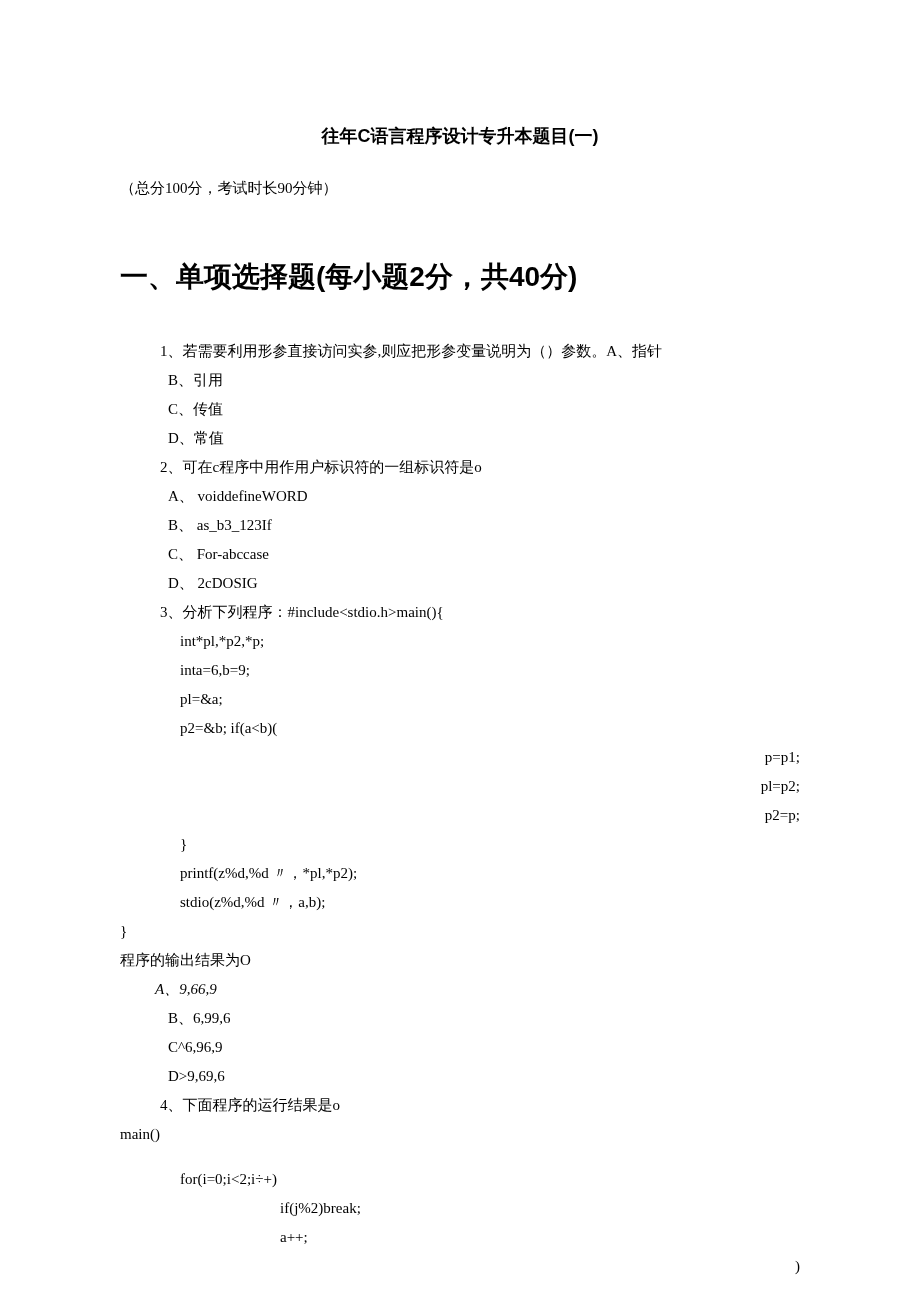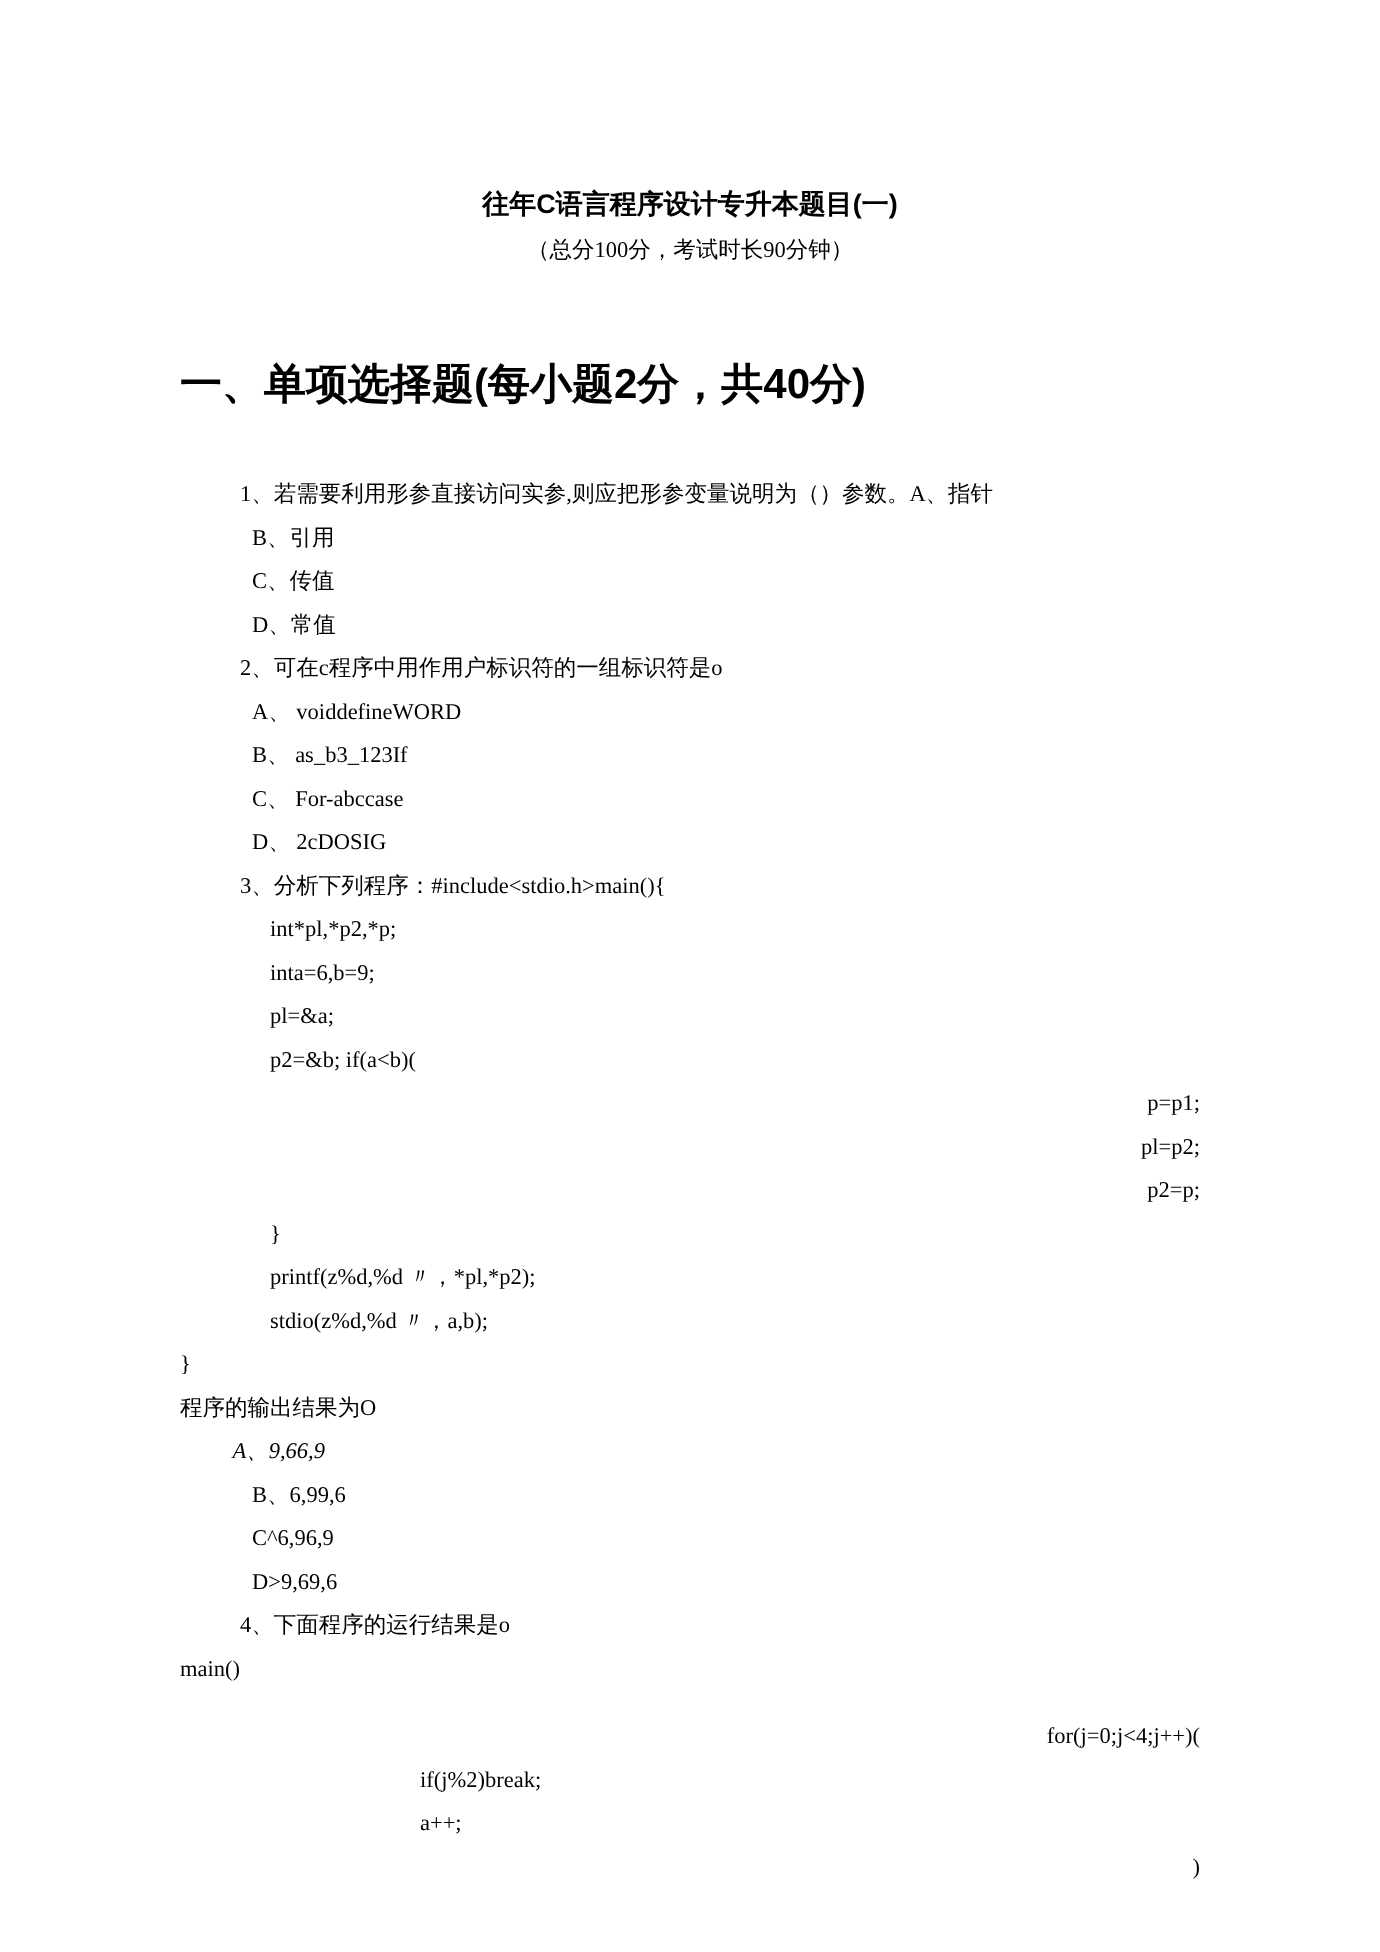--- a/index.html
+++ b/index.html
@@ -16,23 +16,22 @@
       padding: 120px 120px 50px 120px;
       line-height: 1.8;
     }
     .title {
       text-align: center;
       font-size: 18px;
       font-weight: bold;
       font-family: "SimHei", "黑体", sans-serif;
     }
     .subtitle {
-      text-align: center;
       font-size: 15px;
-      margin-top: 2px;
+      margin-top: 23px;
       margin-bottom: 50px;
     }
     .section-header {
       font-size: 28px;
       font-weight: bold;
       font-family: "SimHei", "黑体", sans-serif;
       margin-bottom: 35px;
     }
     .question {
       font-size: 15px;
@@ -110,17 +109,17 @@
 <div class="no-indent">程序的输出结果为O</div>
 <div class="option-a-alt">A、9,66,9</div>
 <div class="option">B、6,99,6</div>
 <div class="option">C^6,96,9</div>
 <div class="option">D&gt;9,69,6</div>
 
 <div class="question">4、下面程序的运行结果是o</div>
 <div class="no-indent">main()</div>
 
 <div class="q4-group">
-<div class="code-line-2">for(j=0;j&lt;4;j++)(</div>
+<div class="code-line">for(i=0;i&lt;2;i÷+)</div>
 <div class="code-line-3">if(j%2)break;</div>
 <div class="code-line-3">a++;</div>
 <div class="code-line-2">)</div>
 </div>
 
 </body></html>

